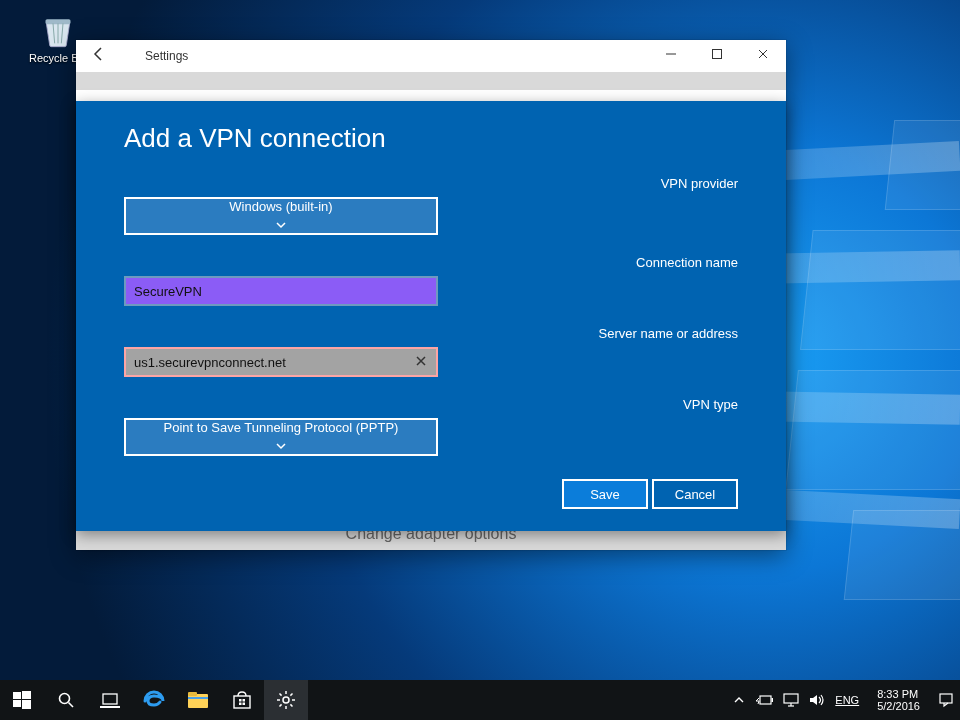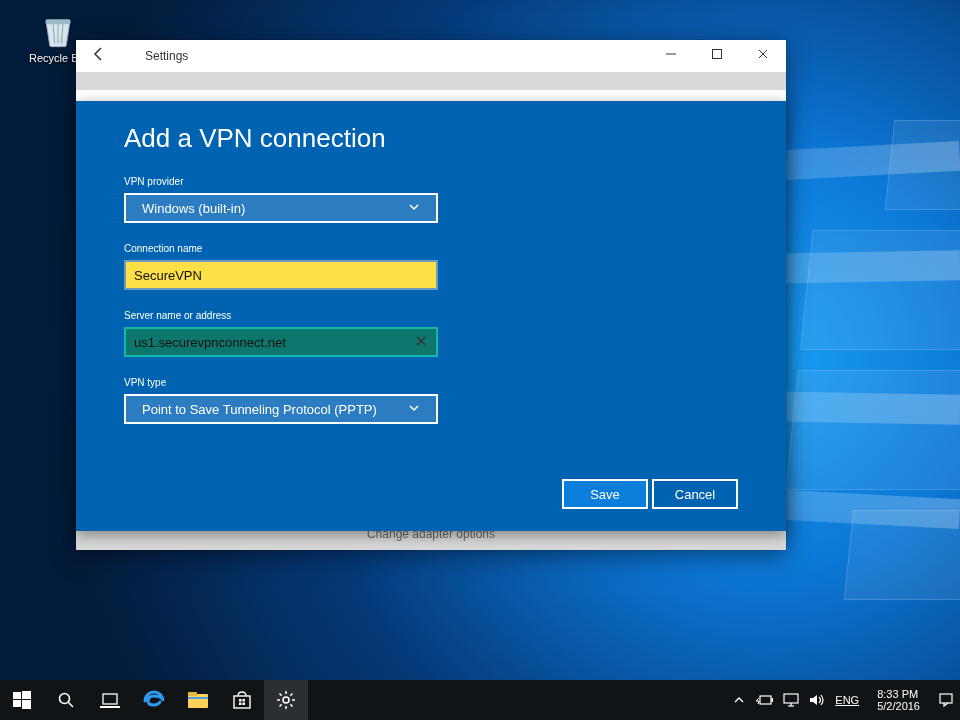--- a/index.html
+++ b/index.html
@@ -34,43 +34,44 @@
     position: absolute; left: 76px; top: 40px; width: 710px; height: 510px;
     background: #ffffff;
     box-shadow: 0 6px 24px rgba(0,0,0,0.45), 0 0 0 1px rgba(0,0,0,0.08);
   }
   .settings-titlebar { display: flex; align-items: center; height: 32px; font-size: 12px; color: #333; }
   .settings-titlebar .back { width: 46px; text-align: center; font-size: 16px; cursor: default; }
   .settings-titlebar .title { flex: 1; margin-left: 23px; }
   .settings-titlebar .winbtns { display: flex; }
   .settings-titlebar .winbtn { width: 46px; height: 32px; text-align: center; line-height: 32px; font-size: 12px; }
   .settings-body-strip { height: 18px; background: #d9d9d9; margin-top: 0; }
-  .settings-bottom-strip { position: absolute; left: 0; right: 0; bottom: 0; height: 32px; background: #d9d9d9; color: #666; font-size: 12px; display:flex; align-items:center; justify-content:center; }
+  .settings-bottom-strip { position: absolute; left: 0; right: 0; bottom: 0; height: 32px; background: #d9d9d9; color: #666; font-size: 16px; display:flex; align-items:center; justify-content:center; }
 
   
   .modal {
     position: absolute; left: 76px; top: 101px; width: 710px; height: 430px;
     background: #0063b1; color: #fff;
     box-shadow: 0 4px 14px rgba(0,0,0,0.4);
     padding: 22px 48px 20px 48px;
   }
   .modal h1 { font-weight: 300; font-size: 26px; margin-bottom: 22px; }
-  .field-label { font-size: 10px; margin-bottom: 6px; }
+  .field-label { font-size: 13px; margin-bottom: 6px; text-align: right; }
   .group { margin-bottom: 20px; }
   .dropdown {
-    width: 314px; height: 30px; background: #2b7cc0; border: 2px solid #ffffff;
+    width: 314px; height: 38px; background: #2b7cc0; border: 2px solid #ffffff;
     color: #fff; font-size: 13px; display: flex; align-items: center; padding: 0 16px;
     justify-content: space-between;
+    flex-direction: column;
   }
   .dropdown .chev { font-size: 10px; }
   .textbox {
-    width: 314px; height: 30px; background: #fde047; border: 2px solid #6e9ac0;
+    width: 314px; height: 30px; background: #8b5cf6; border: 2px solid #6e9ac0;
     color: #111; font-size: 13px; padding: 0 8px; display: flex; align-items: center;
   }
-  .textbox.active { background: #0f766e; border: 2px solid #14b8a6; justify-content: space-between; }
+  .textbox.active { background: #a3a3a3; border: 2px solid #fca5a5; justify-content: space-between; }
   .textbox.active .clear { font-size: 14px; color: #333; }
   .modal-buttons { position: absolute; right: 48px; bottom: 22px; display: flex; gap: 4px; }
   .modal-buttons .btn {
     width: 86px; height: 30px; border: 2px solid #fff; color: #fff; font-size: 13px;
     display: flex; align-items: center; justify-content: center;
   }
   .modal-buttons .btn.primary { background: #0b7dda; }
   .modal-buttons .btn.secondary { background: transparent; }
 
   

